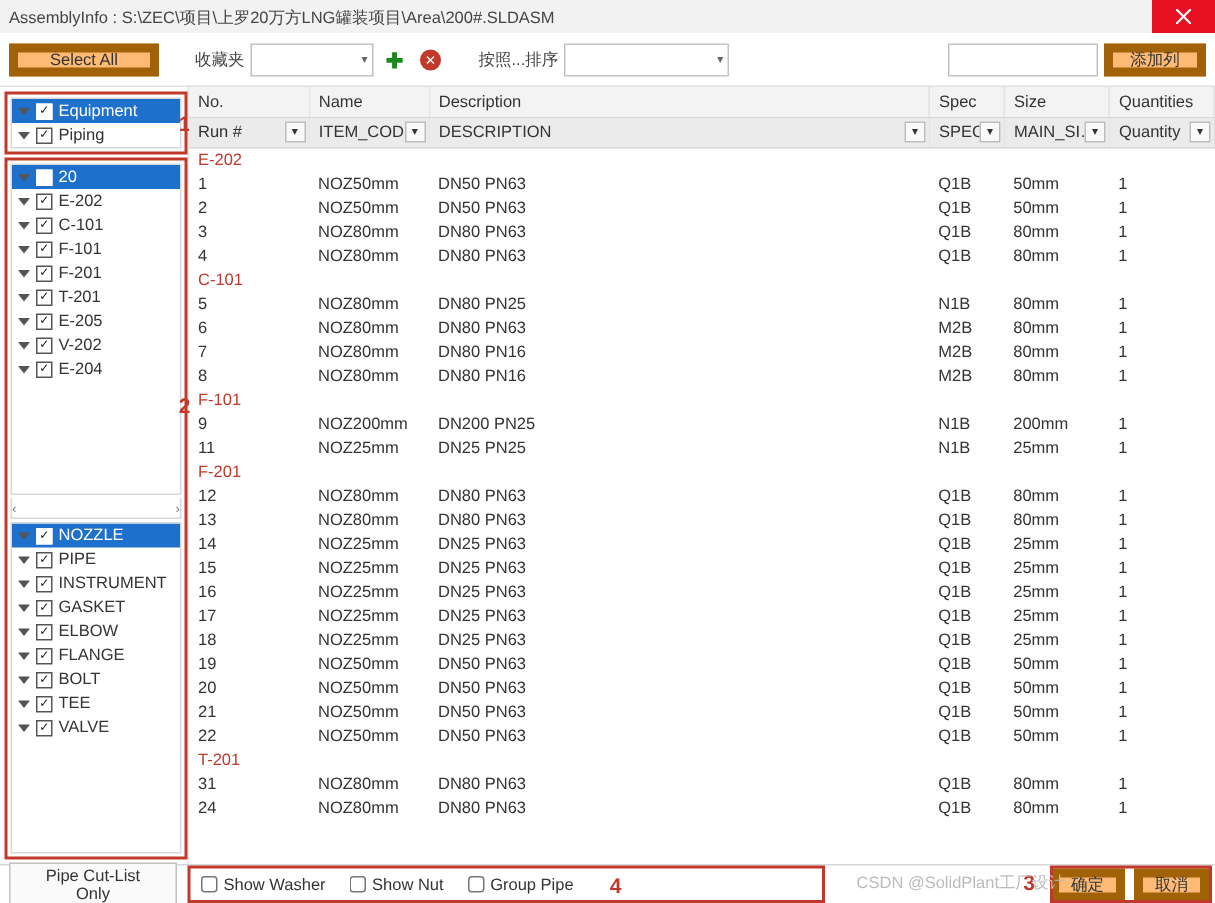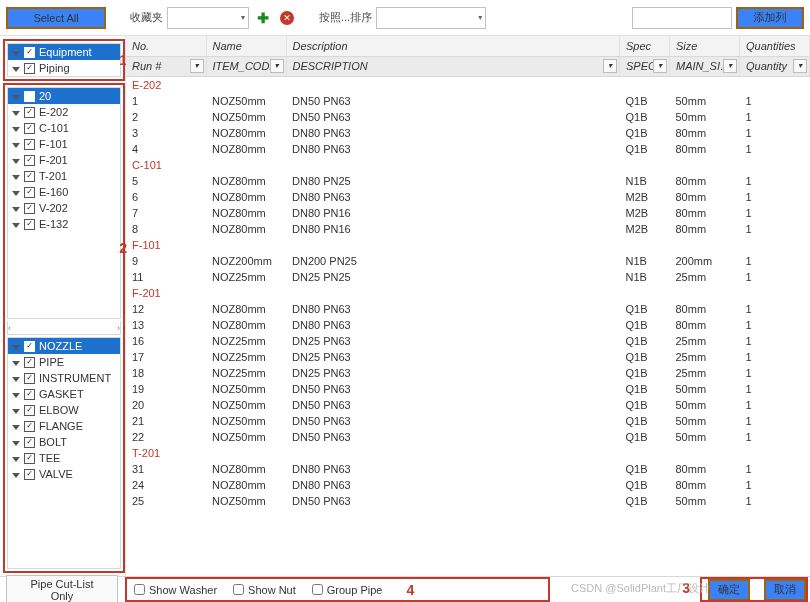--- a/index.html
+++ b/index.html
@@ -2,21 +2,21 @@
 <html><head>
 <meta charset="utf-8">
 <style>
   * { box-sizing: border-box; margin: 0; padding: 0; }
   html, body { width: 810px; height: 602px; font-family: "Segoe UI", Tahoma, sans-serif; font-size: 11px; background: #fff; color: #333; overflow: hidden; }
   .window { width: 810px; height: 602px; display: flex; flex-direction: column; }
   .titlebar { height: 22px; background: #f2f2f2; display: flex; align-items: center; padding-left: 6px; font-size: 11px; color: #444; position: relative; }
   .titlebar .close { position: absolute; right: 0; top: 0; width: 42px; height: 22px; background: #e81123; display:flex; align-items:center; justify-content:center; }
   .titlebar .close svg { width:10px; height:10px; }
   .toolbar { height: 36px; display: flex; align-items: center; gap:4px; padding: 4px 6px; border-bottom: 1px solid #e0e0e0; }
-  .btn { border:2px solid #a16207; background:#3b82f6; padding:2px 8px; font-size:11px; height:22px; display:flex; align-items:center;text-align:right; }
+  .btn { border:6px solid #a16207; background:#fdba74; padding:2px 8px; font-size:11px; height:22px; display:flex; align-items:center;text-align:right; }
   .btn.wide { width:68px; justify-content:center; }
   .btn.select-all { width:100px; justify-content:center; }
   .combo { border:1px solid #c2c2c2; background:#fff; height:22px; width:82px; display:flex; align-items:center; justify-content:flex-end; padding-right:3px;}
   .combo.mid { width:110px; }
   .combo.search { width:100px; }
   .label-s { font-size:11px; color:#444; }
   .icon-btn { width:20px; height:20px; display:flex; align-items:center; justify-content:center; border:1px solid transparent; }
   .icon-plus { color:#1a8a1a; font-weight:bold; font-size:14px; }
   .icon-del { width:14px;height:14px;border-radius:50%;background:#c0392b; color:#fff; font-size:9px; display:flex; align-items:center; justify-content:center;}
   .spacer { flex:1; }
@@ -30,21 +30,21 @@
   .tree li.sel { background:#1e70cd; color:#fff; }
   .tree .chk { width:11px; height:11px; border:1px solid #555; background:#fff; display:inline-flex; align-items:center; justify-content:center; font-size:8px; color:#222; line-height:1; }
   .tree li.sel .chk { border-color:#fff; }
   .tree2 { flex:1; overflow:hidden; }
   .tree2-scroll { position:relative; height:14px; border:1px solid #d8d8d8; border-top:none; display:flex; align-items:center; justify-content:space-between; font-size:9px; color:#777; }
   .annot { position:absolute; color:#c0392b; font-size:14px; font-weight:bold; }
   .main { flex:1; display:flex; flex-direction:column; border-left:1px solid #e5e5e5; min-width:0; }
   .grid-wrap { flex:1; overflow:hidden; }
   .grid { width:100%; border-collapse:collapse; table-layout:fixed; }
   .grid th, .grid td { text-align:left; padding:2px 6px; font-size:11px; white-space:nowrap; overflow:hidden; text-overflow:ellipsis; }
-  .grid thead th { background:#f3f3f3; border-right:1px solid #e2e2e2; border-bottom:1px solid #d8d8d8; height:20px; font-weight:normal;font-style:italic; }
+  .grid thead th { background:#f3f3f3; border-right:1px solid #e2e2e2; border-bottom:1px solid #d8d8d8; height:20px; font-weight:normal; }
   .grid thead tr.filter th { background:#ebebeb; height:20px; position:relative; }
   .grid thead tr.filter th .drop { position:absolute; right:2px; top:2px; width:14px; height:14px; border:1px solid #bcbcbc; background:#f9f9f9; font-size:8px; display:flex; align-items:center; justify-content:center; }
   .grid tbody td { height:16px; }
   .grid tbody tr.group td { color:#c0392b; }
   col.no{width:80px;} col.name{width:80px;} col.desc{width:auto;} col.spec{width:50px;} col.size{width:70px;} col.qty{width:70px;}
   .footer { height:26px; border-top:1px solid #d8d8d8; display:flex; align-items:center; padding:0 6px; gap:16px; position:relative; }
   .footer .pipe-btn { border:1px solid #c2c2c2; background:#fafafa; padding:2px 21px; width:112px; text-align:center; }
   .footer label { display:flex; align-items:flex-start; gap:4px; }
   .footer input[type="checkbox"]{ width:11px; height:11px; }
   .footer .ok { position:absolute; right:60px; }
@@ -53,20 +53,29 @@
   .footer-box2 { position:absolute; right:2px; width:108px; top:0; bottom:0; border:2px solid #c0392b; pointer-events:none; }
   .watermark { position:absolute; right:100px; bottom:6px; color:#bbb; font-size:11px; pointer-events:none;margin-left:24px;}
   .chev { font-size:8px; color:#666; }
   .tri { width:0;height:0;border-left:4px solid transparent;border-right:4px solid transparent;border-top:5px solid #555; display:inline-block; }
 </style>
 </head>
 <body>
 
 <div class="window">
 
+  <div class="titlebar">
+    <span>AssemblyInfo : S:\ZEC\项目\上罗20万方LNG罐装项目\Area\200#.SLDASM</span>
+    <div class="close">
+      <svg viewBox="0 0 10 10">
+          <line x1="0" y1="0" x2="10" y2="10" stroke="#fff" stroke-width="1.5"></line>
+          <line x1="10" y1="0" x2="0" y2="10" stroke="#fff" stroke-width="1.5"></line>
+        </svg>
+    </div>
+  </div>
 
   <div class="toolbar">
     <div class="btn select-all">Select All</div>
     <div style="width:16px"></div>
     <span class="label-s">收藏夹</span>
     <div class="combo">
         <span class="chev">▾</span>
       </div>
     <div class="icon-btn">
         <span class="icon-plus">✚</span>
@@ -133,31 +142,31 @@
                 <span>F-201</span>
               </li>
               <li>
                 <span><span class="tri"></span></span>
                 <span class="chk">✓</span>
                 <span>T-201</span>
               </li>
               <li>
                 <span><span class="tri"></span></span>
                 <span class="chk">✓</span>
-                <span>E-160</span>
+                <span>E-205</span>
               </li>
               <li>
                 <span><span class="tri"></span></span>
                 <span class="chk">✓</span>
                 <span>V-202</span>
               </li>
               <li>
                 <span><span class="tri"></span></span>
                 <span class="chk">✓</span>
-                <span>E-132</span>
+                <span>E-204</span>
               </li>
             </ul>
           </div>
         <div class="tree2-scroll">
             <span>‹</span>
             <span>›</span>
           </div>
         <div class="tree tree2" id="tree3">
             <ul>
               <li class="sel">
@@ -343,20 +352,36 @@
               </tr>
               <tr>
                 <td>13</td>
                 <td>NOZ80mm</td>
                 <td>DN80 PN63</td>
                 <td>Q1B</td>
                 <td>80mm</td>
                 <td>1</td>
               </tr>
               <tr>
+                <td>14</td>
+                <td>NOZ25mm</td>
+                <td>DN25 PN63</td>
+                <td>Q1B</td>
+                <td>25mm</td>
+                <td>1</td>
+              </tr>
+              <tr>
+                <td>15</td>
+                <td>NOZ25mm</td>
+                <td>DN25 PN63</td>
+                <td>Q1B</td>
+                <td>25mm</td>
+                <td>1</td>
+              </tr>
+              <tr>
                 <td>16</td>
                 <td>NOZ25mm</td>
                 <td>DN25 PN63</td>
                 <td>Q1B</td>
                 <td>25mm</td>
                 <td>1</td>
               </tr>
               <tr>
                 <td>17</td>
                 <td>NOZ25mm</td>
@@ -415,28 +440,20 @@
                 <td>Q1B</td>
                 <td>80mm</td>
                 <td>1</td>
               </tr>
               <tr>
                 <td>24</td>
                 <td>NOZ80mm</td>
                 <td>DN80 PN63</td>
                 <td>Q1B</td>
                 <td>80mm</td>
-                <td>1</td>
-              </tr>
-              <tr>
-                <td>25</td>
-                <td>NOZ50mm</td>
-                <td>DN50 PN63</td>
-                <td>Q1B</td>
-                <td>50mm</td>
                 <td>1</td>
               </tr>
             </tbody>
         </table>
       </div>
     </div>
   </div>
 
   <div class="footer">
     <div class="pipe-btn">Pipe Cut-List Only</div>

